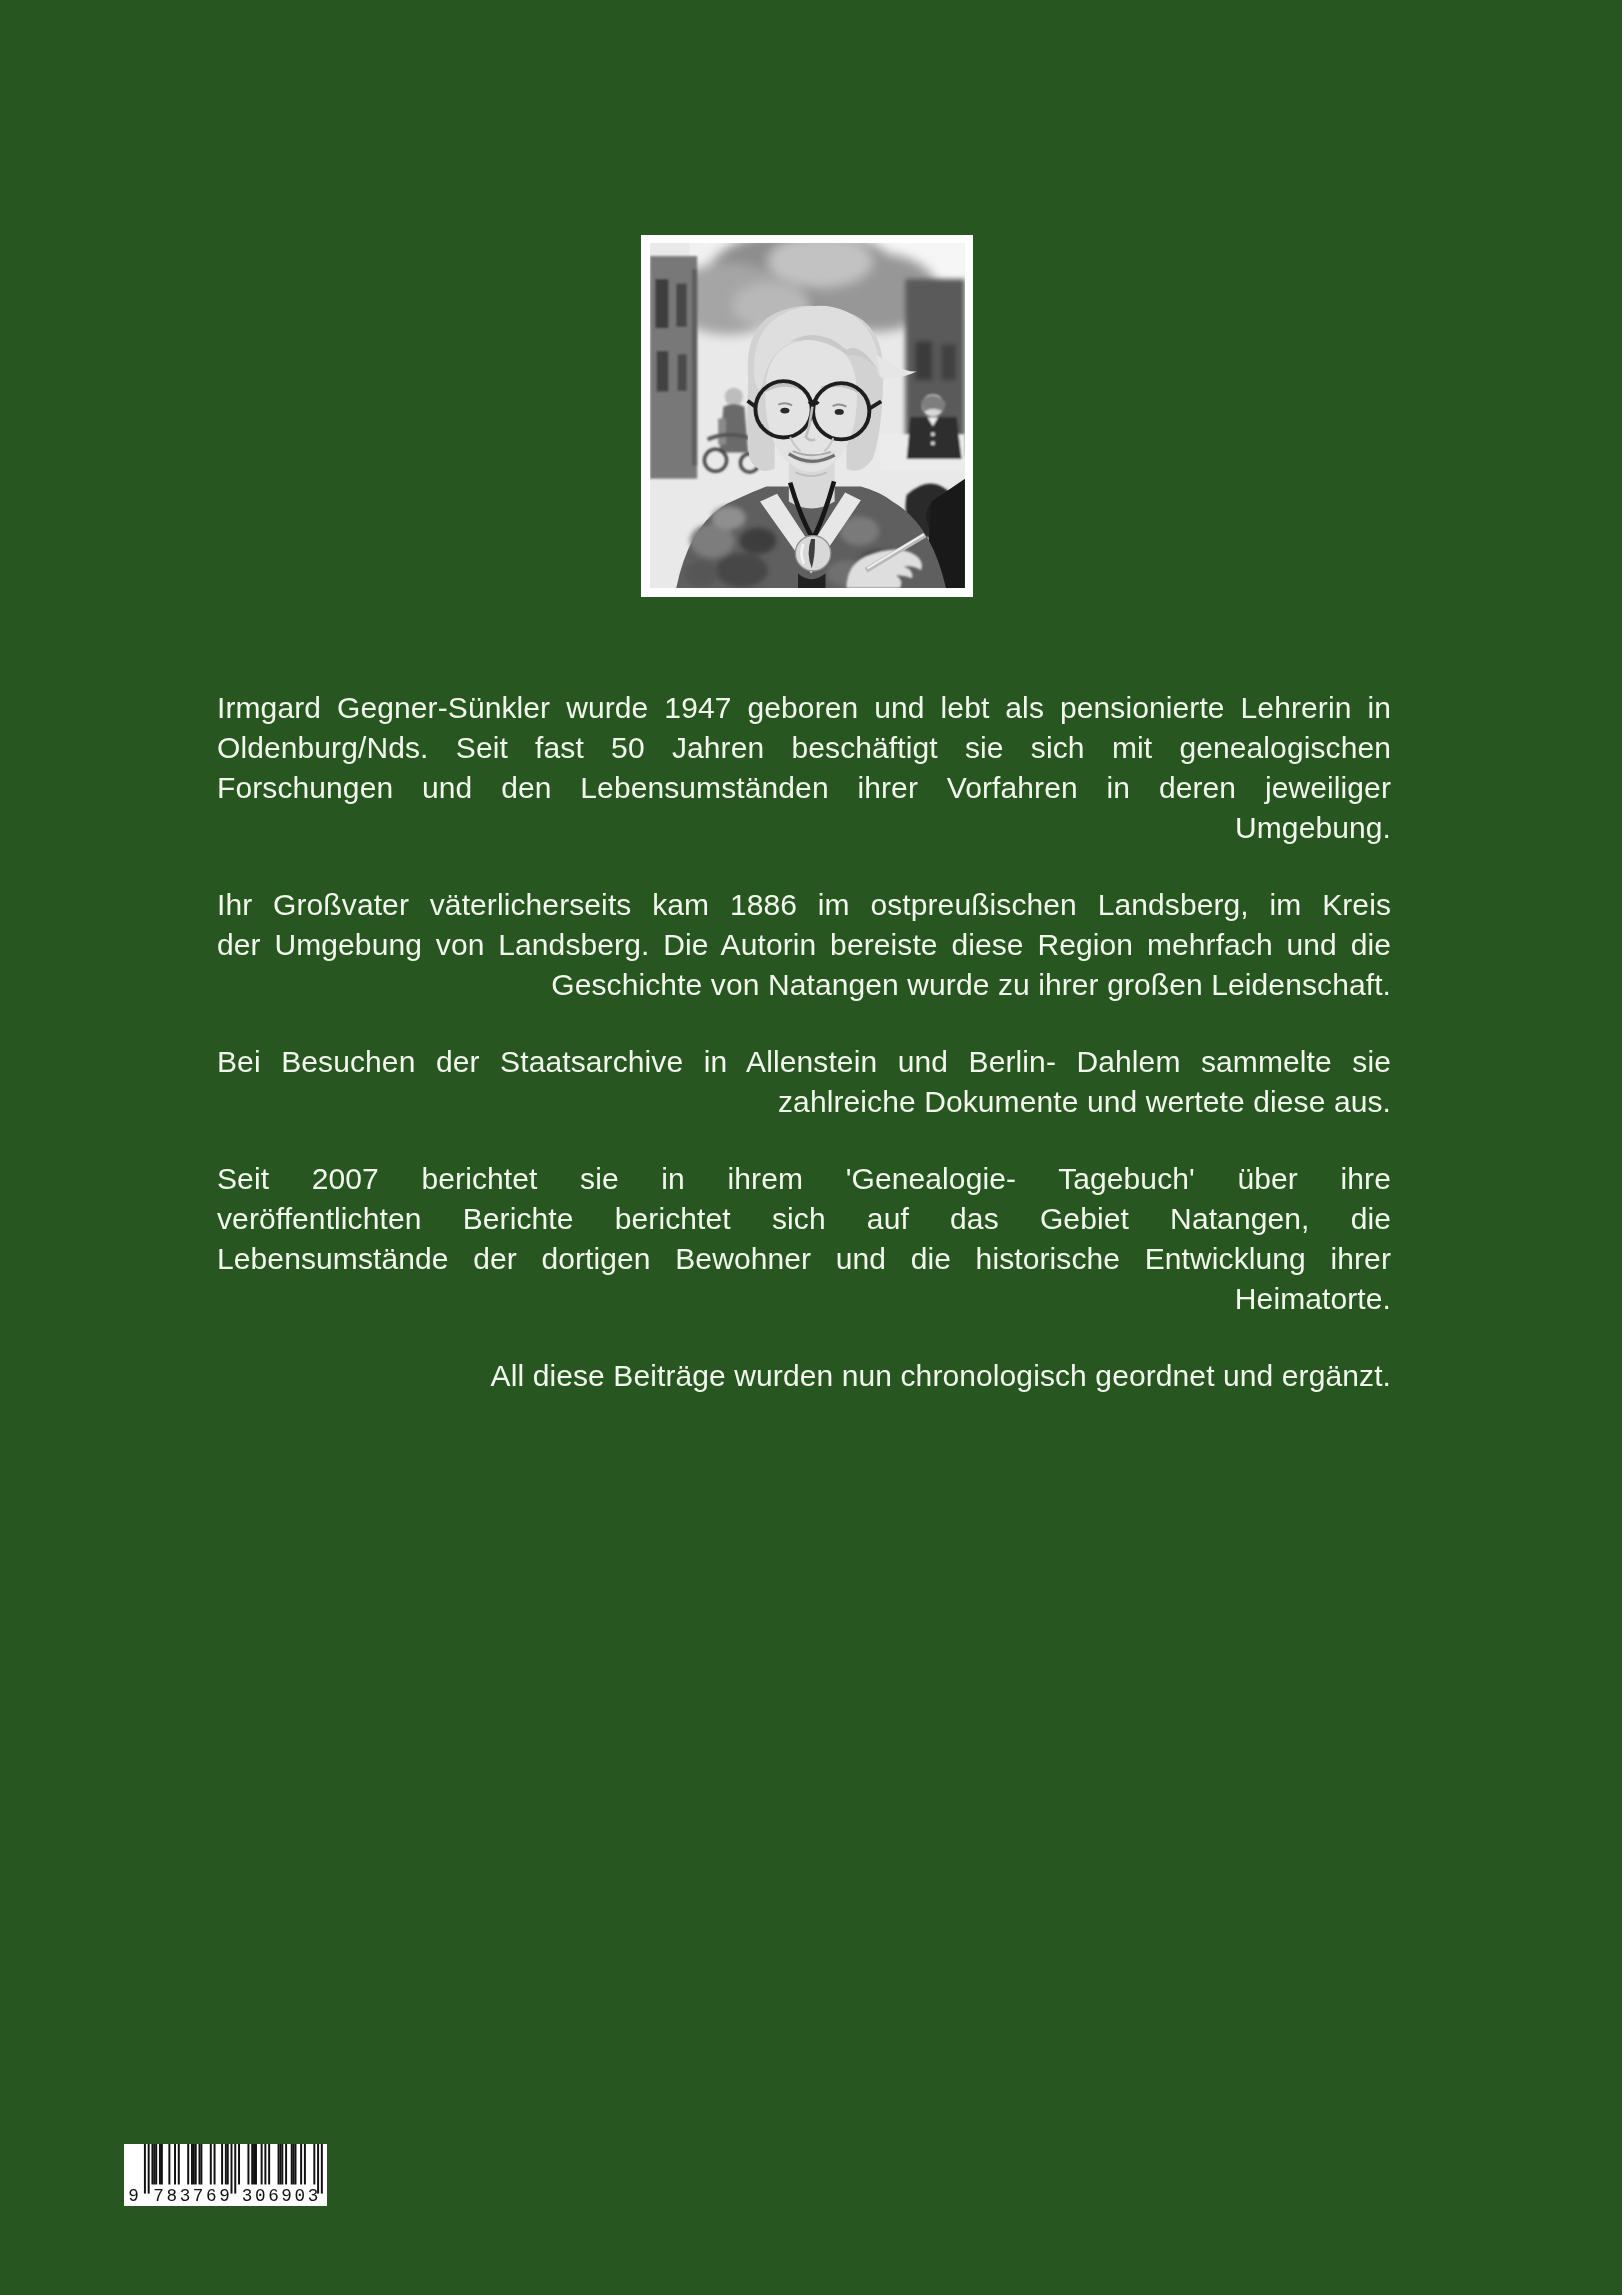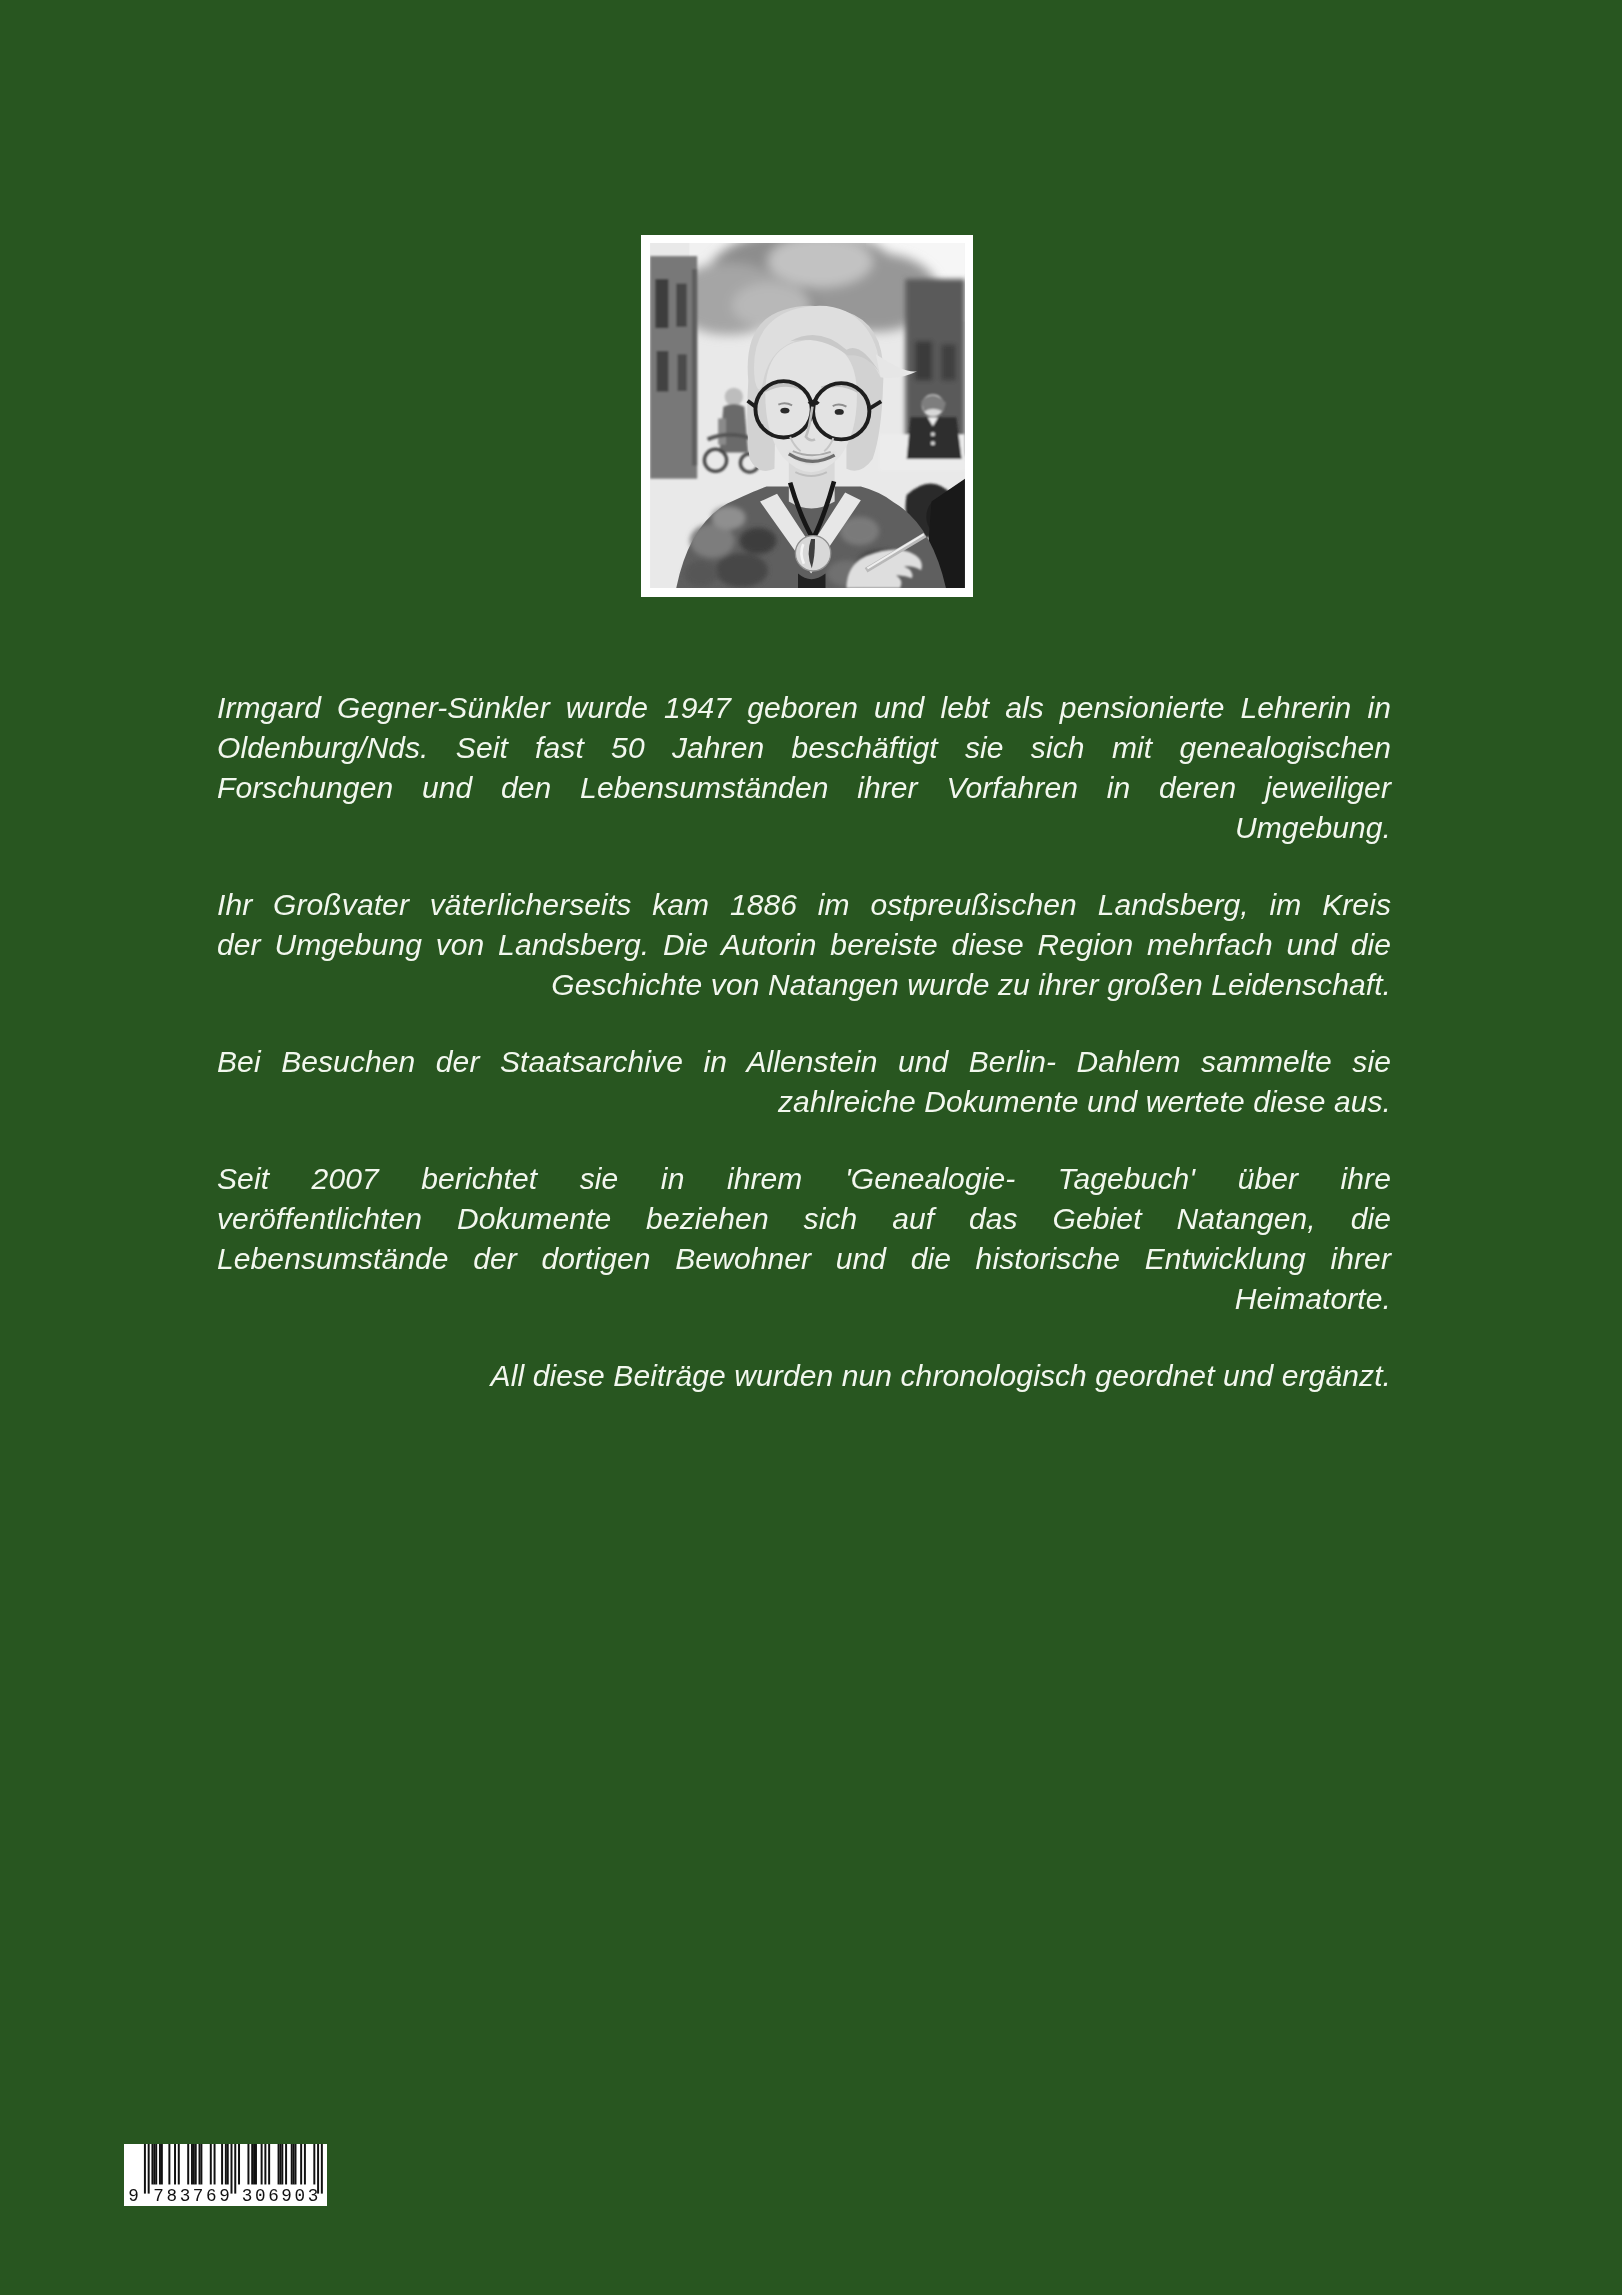--- a/index.html
+++ b/index.html
@@ -12,21 +12,21 @@
     position:absolute;left:601px;top:224px;width:332px;height:362px;
     background:#ffffff;box-sizing:border-box;padding:8.5px;
   }
   .photo-frame svg{display:block;width:315px;height:345px;}
   .bio{
     position:absolute;left:217px;top:688px;width:1174px;
     color:#f2f7ee;font-size:30px;line-height:40px;
     letter-spacing:0.1px;
   }
   .para{margin:0 0 37px 0;}
-  .line{display:block;font-style:italic;}
+  .line{display:block;}
   .line.j{text-align:justify;text-align-last:justify;}
   .line.l{text-align:right;}
   .barcode-box{
     position:absolute;left:124px;top:2144px;width:203px;height:62px;
     background:#ffffff;
   }
   .barcode-box svg{display:block;width:203px;height:62px;}
   .bc-digits{
     font-family:"Liberation Mono","DejaVu Sans Mono",monospace;
     font-size:27px;fill:#111111;
@@ -161,21 +161,21 @@
       <span class="line j">Ihr Großvater väterlicherseits kam 1886 im ostpreußischen Landsberg, im Kreis</span>
       <span class="line j">der Umgebung von Landsberg. Die Autorin bereiste diese Region mehrfach und die</span>
       <span class="line l">Geschichte  von Natangen wurde zu ihrer großen Leidenschaft.</span>
     </p>
     <p class="para">
       <span class="line j">Bei Besuchen der Staatsarchive in Allenstein und Berlin- Dahlem sammelte sie</span>
       <span class="line l">zahlreiche Dokumente und wertete diese aus.</span>
     </p>
     <p class="para">
       <span class="line j">Seit 2007 berichtet sie in ihrem 'Genealogie- Tagebuch' über ihre</span>
-      <span class="line j">veröffentlichten Dokumente beziehen sich auf das Gebiet Natangen, die</span>
+      <span class="line j">veröffentlichten Berichte berichtet sich auf das Gebiet Natangen, die</span>
       <span class="line j">Lebensumstände der dortigen Bewohner und die historische Entwicklung ihrer</span>
       <span class="line l">Heimatorte.</span>
     </p>
     <p class="para">
       <span class="line l">All diese Beiträge wurden nun chronologisch geordnet und ergänzt.</span>
     </p>
   </section>
 
 <div class="barcode-box">
   <svg id="barcode-svg" viewBox="0 0 310 95" role="img">

